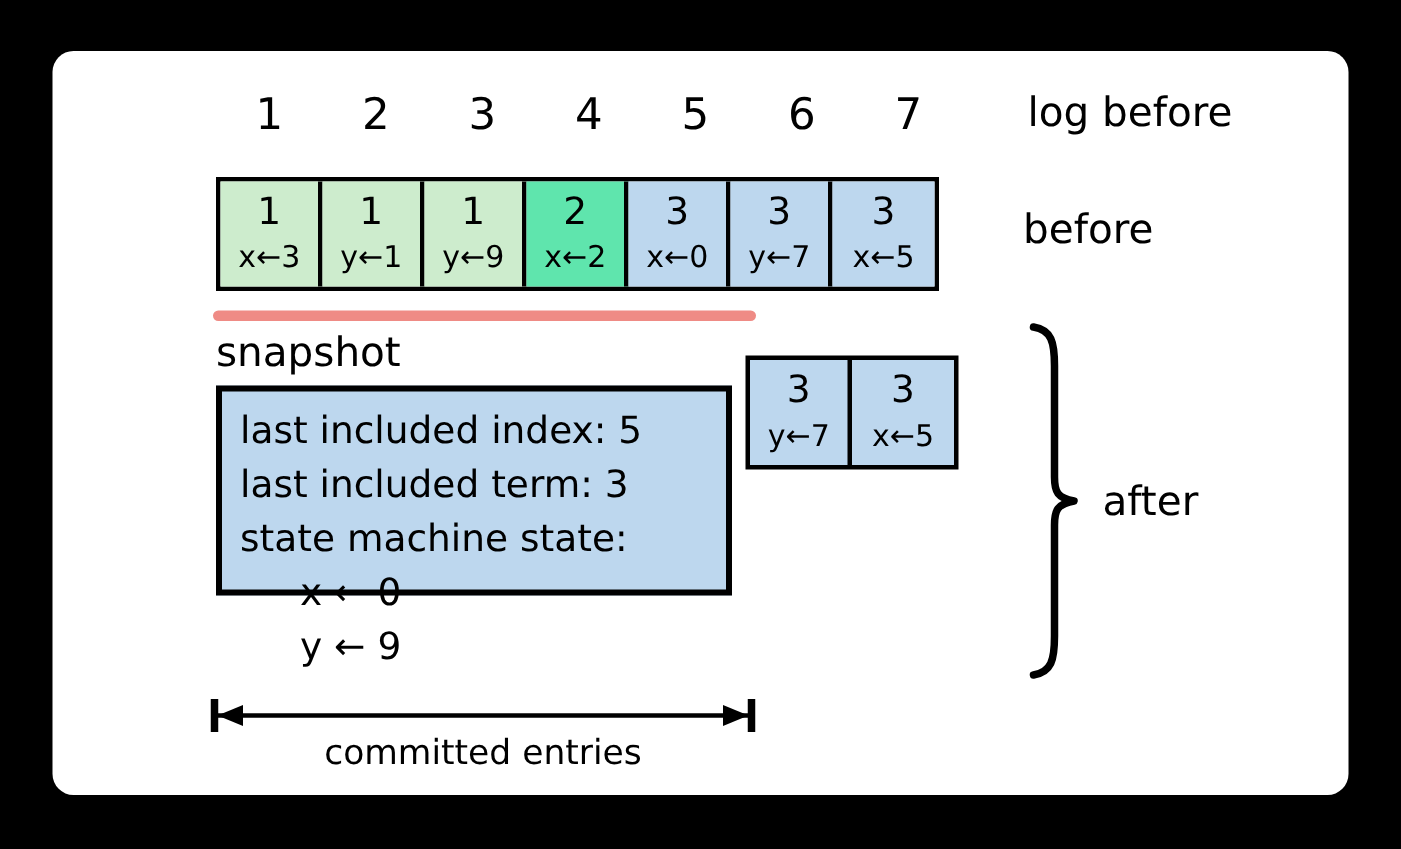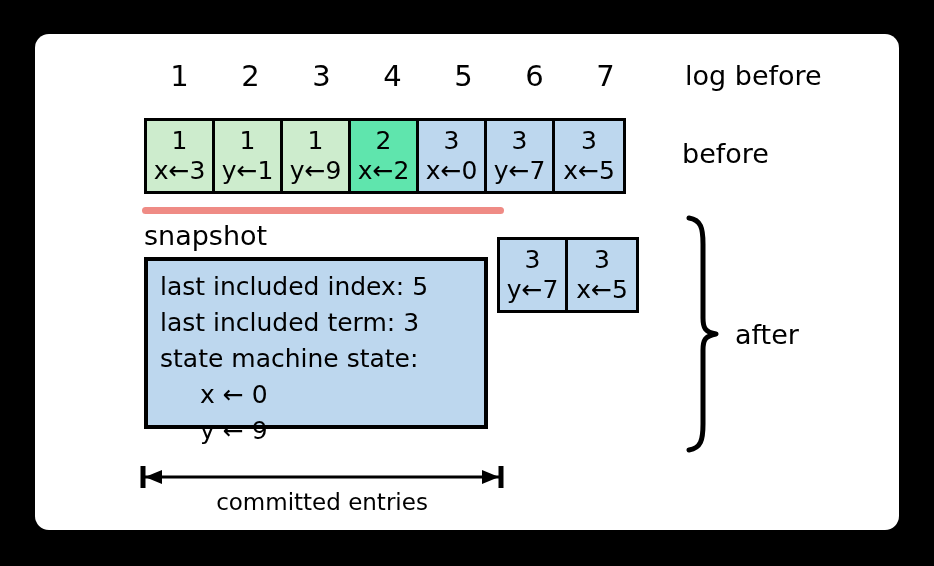--- a/index.html
+++ b/index.html
@@ -77,21 +77,21 @@
     overflow: hidden;
   }
   .log-cell:last-child { border-right: none; }
   .log-cell .term {
     font-size: 25px;
     line-height: 30px;
     color: #000000;
     font-family: "DejaVu Sans", sans-serif;
   }
   .log-cell .cmd {
-    font-size: 25px;
+    font-size: 20px;
     line-height: 30px;
     color: #000000;
     white-space: nowrap;
     font-family: "DejaVu Sans", sans-serif;
   }
 
   
   .after-row {
     position: absolute;
     left: 462px;
@@ -135,21 +135,21 @@
     color: #000000;
     font-family: "DejaVu Sans", sans-serif;
   }
 
   
   .snapshot-box {
     position: absolute;
     left: 109px;
     top: 223px;
     width: 344px;
-    height: 172px;
+    height: 140px;
     background: #bdd7ee;
     border: 4px solid #000000;
     box-sizing: border-box;
     padding: 8px 0 0 12px;
   }
   .snapshot-box .line {
     font-size: 25px;
     line-height: 36px;
     color: #000000;
     white-space: nowrap;

